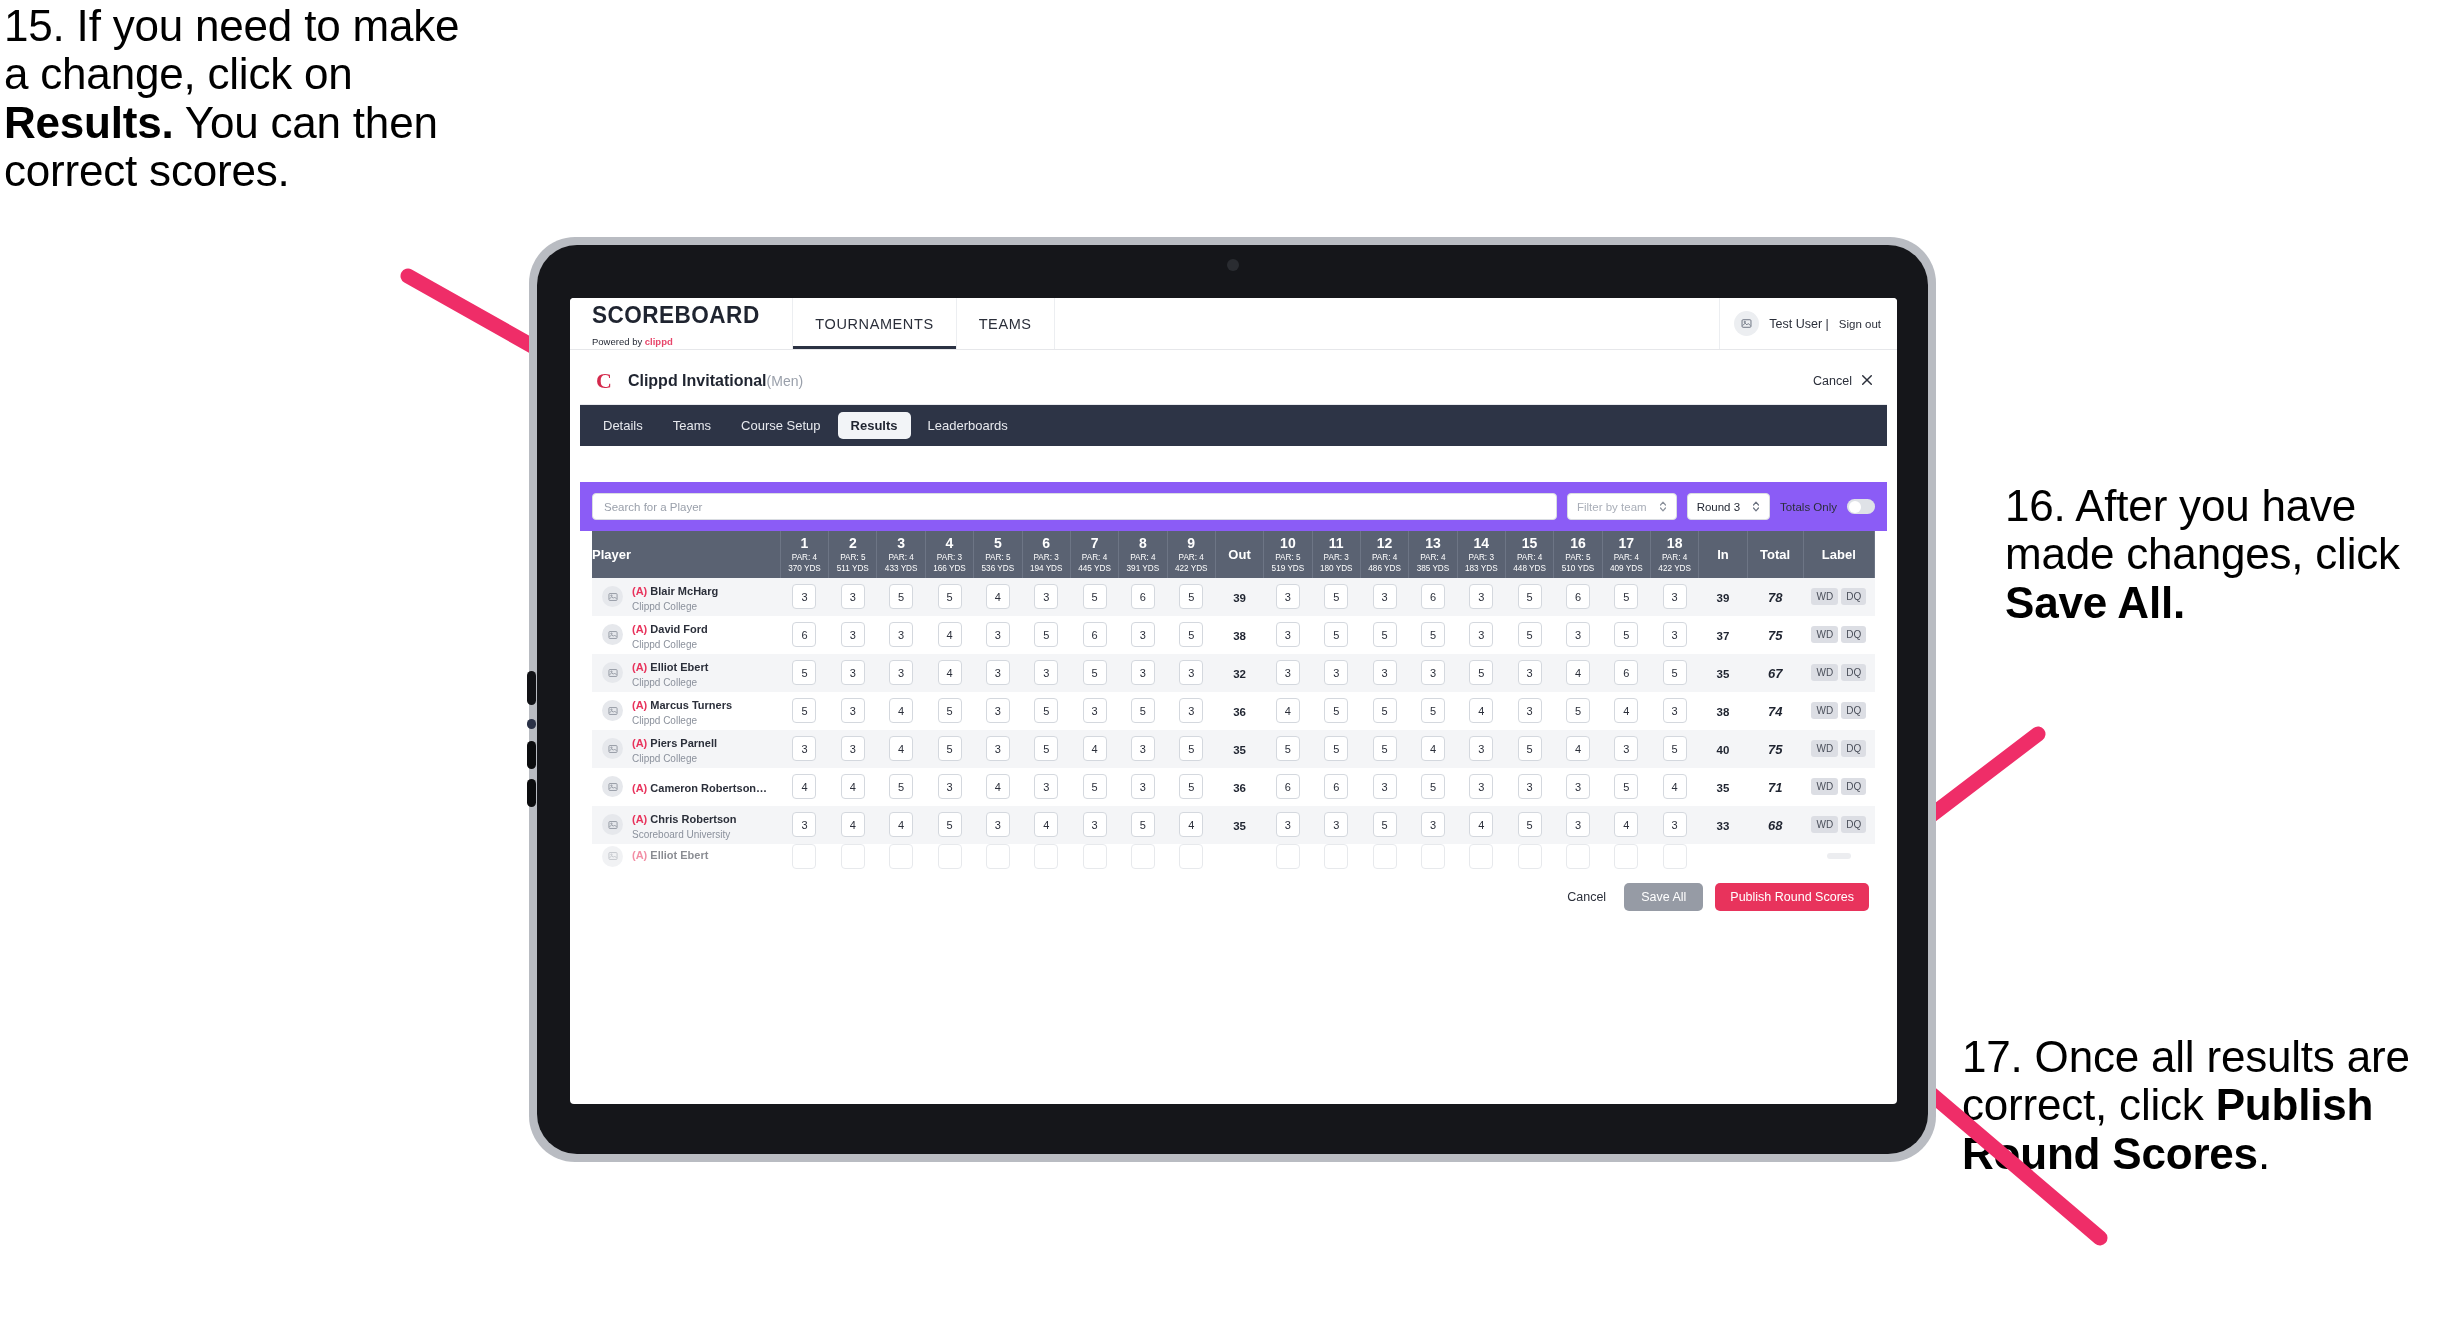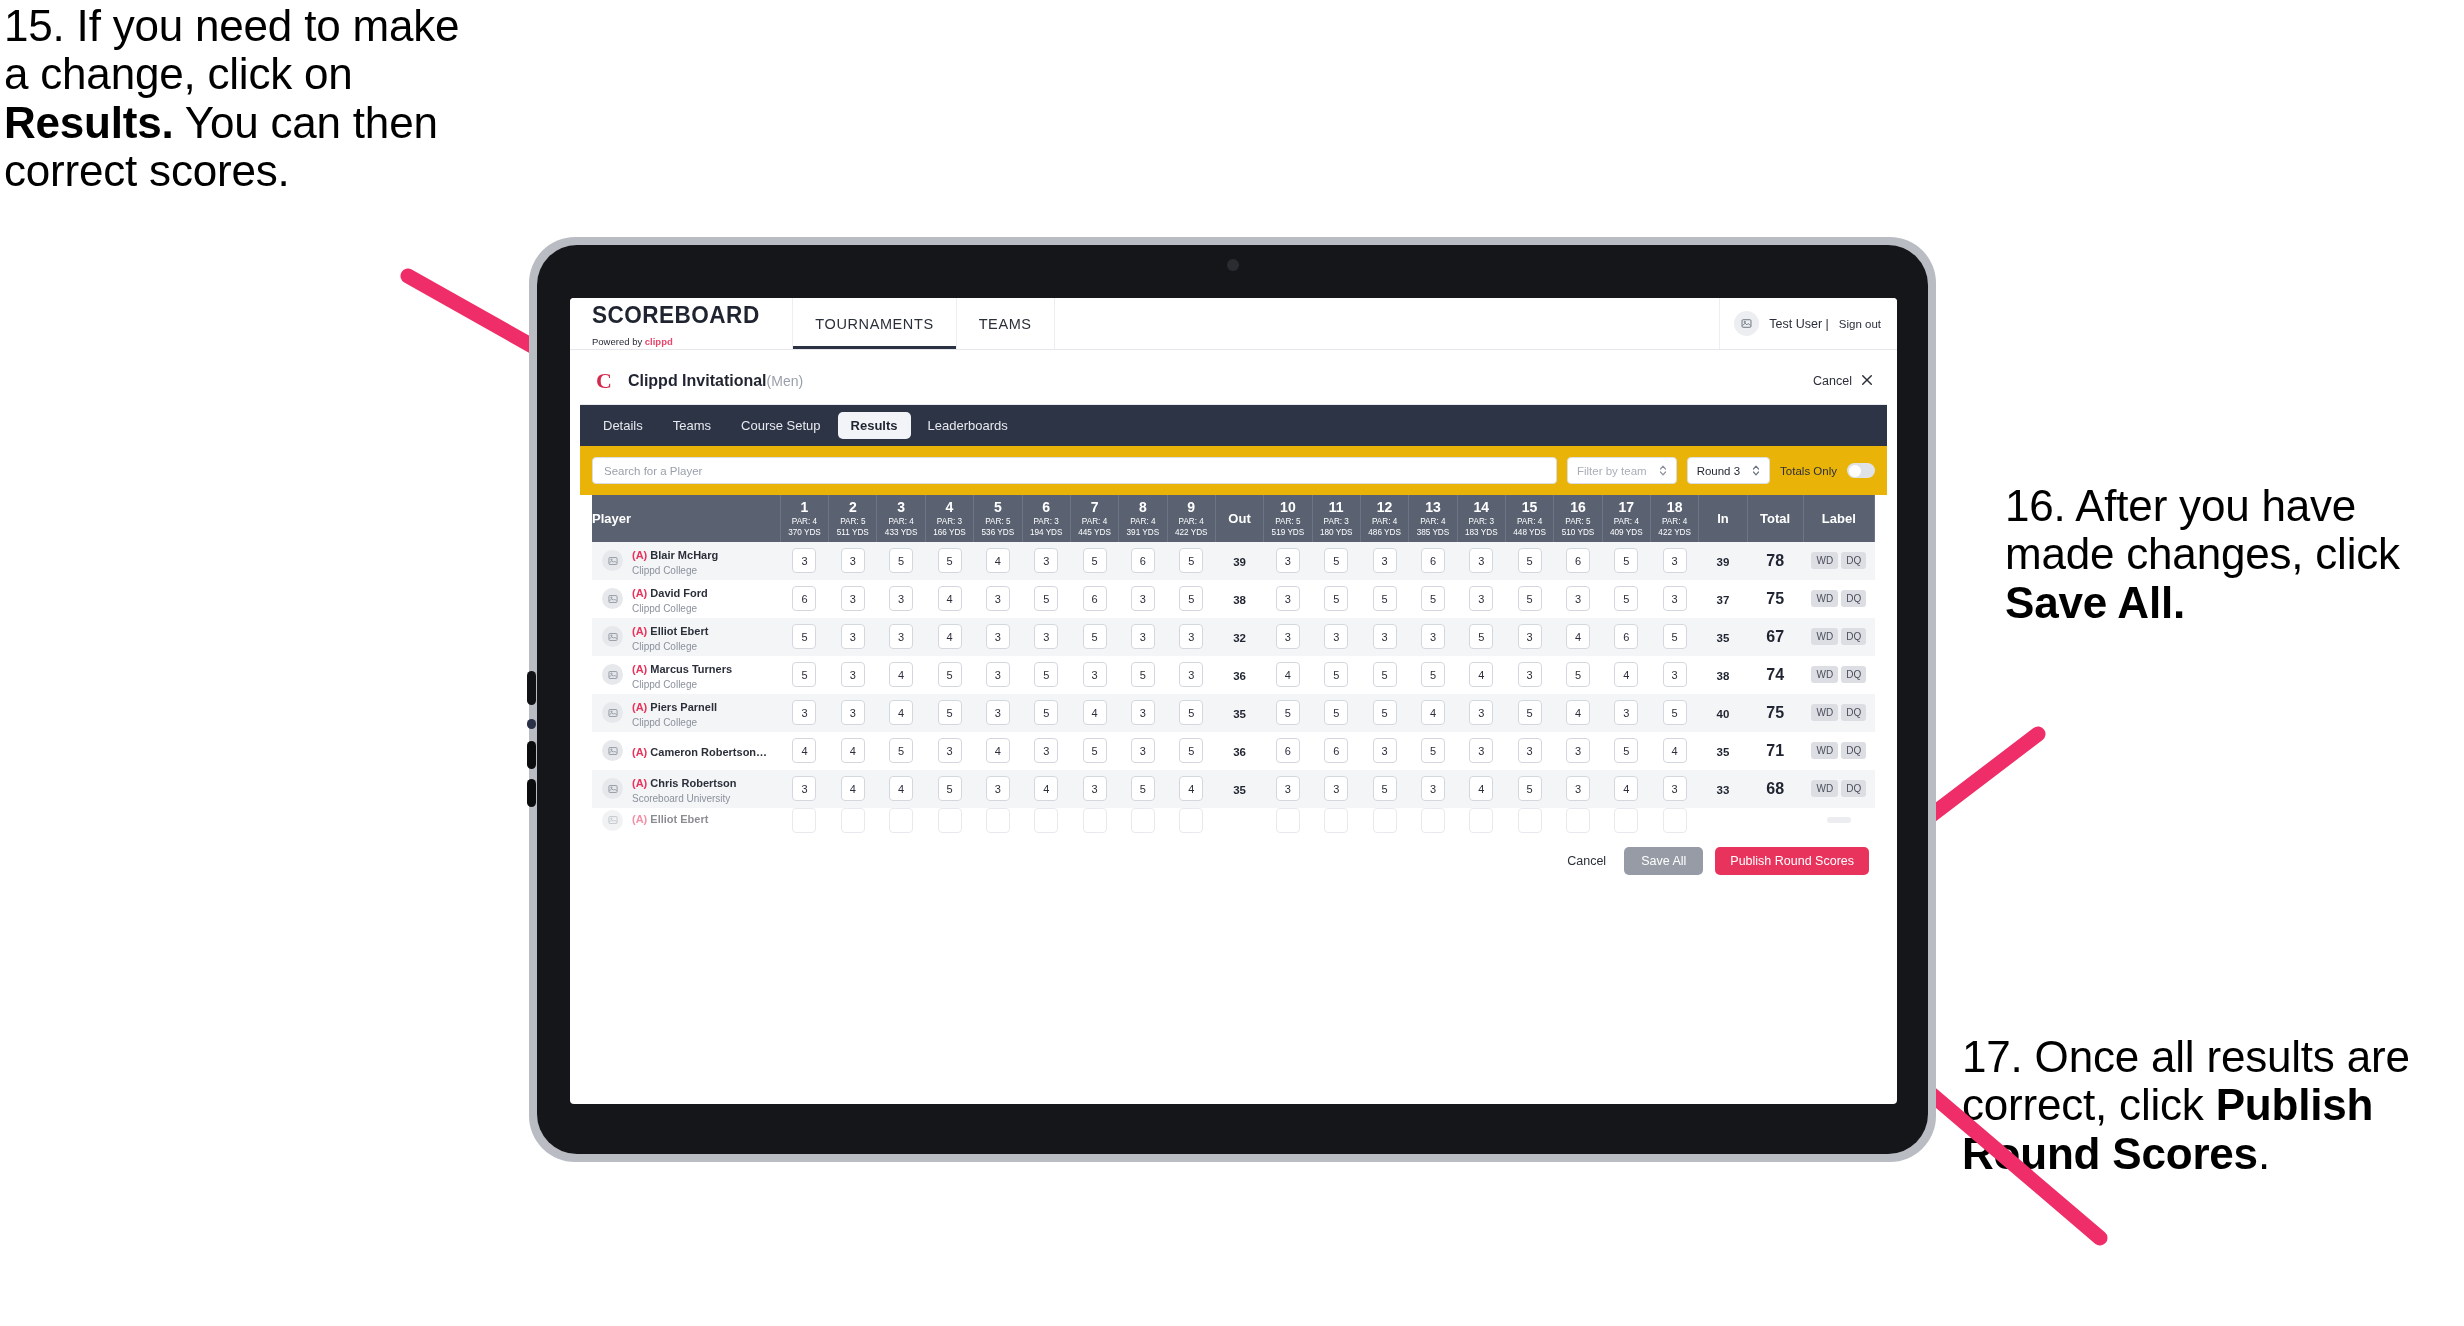--- a/index.html
+++ b/index.html
@@ -135,21 +135,21 @@
   }
   .subtab {
     padding: 6px 13px; border-radius:5px;
     font-size:13px; color:#e7e9ee; cursor:pointer; white-space:nowrap;
   }
   .subtab.active { background:#f2f4f7; color:#1f2430; font-weight:600; }
 
   
   .filters {
     display:flex; align-items:center; gap:10px;
-    padding: 11px 12px; background:#eab308;
+    padding: 11px 12px; background:#8b5cf6;margin-top:36px;
   }
   .search-box {
     flex:1; height:27px; border:1px solid #d9dce1; border-radius:4px;
     display:flex; align-items:center; padding: 0 11px;
     font-size:11.5px; color:#9aa0ab; background:#fff;
   }
   .selbox {
     height:27px; border:1px solid #d9dce1; border-radius:4px;
     display:flex; align-items:center; gap:12px; padding: 0 9px;
     font-size:11.5px; background:#fff; color:#1f2430;
@@ -204,21 +204,21 @@
   .p-team { font-size:10px; color:#8b919c; line-height:1.3; margin-top:1px; }
 
   .sc-input {
     width:24px; height:25px; margin:0 auto;
     border:1px solid #d4d8de; border-radius:4px;
     background:#ffffff;
     font-size:11px; color:#2b2f3a;
     display:flex; align-items:center; justify-content:center;
   }
   .sum-val   { font-size:11.5px; font-weight:700; color:#1f2430; }
-  .total-val { font-size:16px; font-weight:700; color:#1f2430; }
+  .total-val { font-size:13px; font-weight:700; color:#1f2430;font-style:italic; }
   .label-cell { display:flex; gap:3px; justify-content:center; }
   .lab-pill {
     background:#dcdee4; color:#4a4f5a; border-radius:3px;
     font-size:10px; padding:3px 5px; min-width:24px; text-align:center;
   }
   tr.row-cut { height:14px; overflow:hidden; }
   tr.row-cut td { opacity:.55; }
 
   
   .footer {

